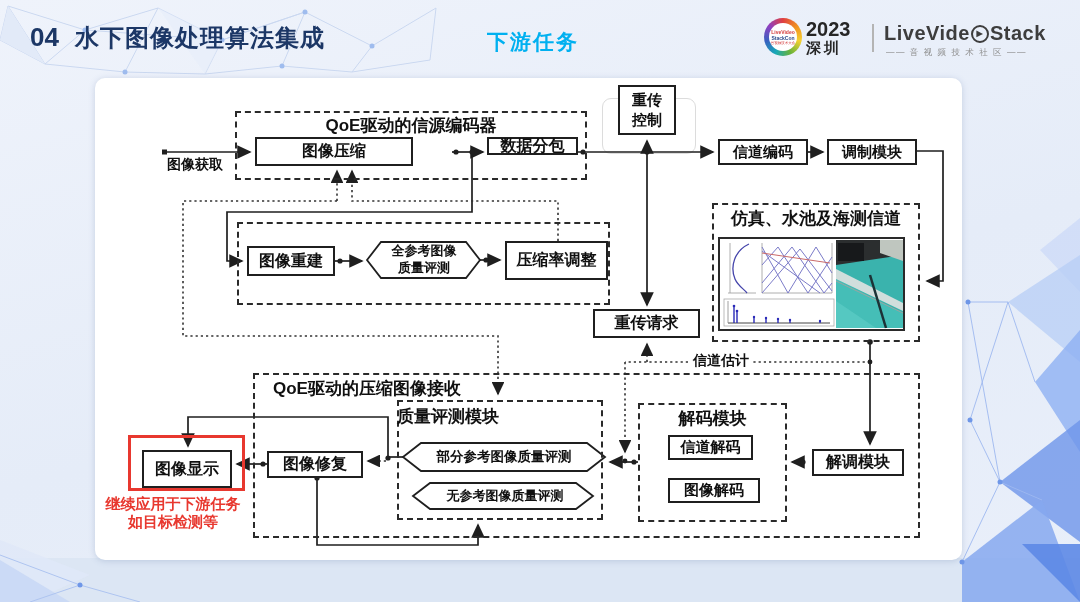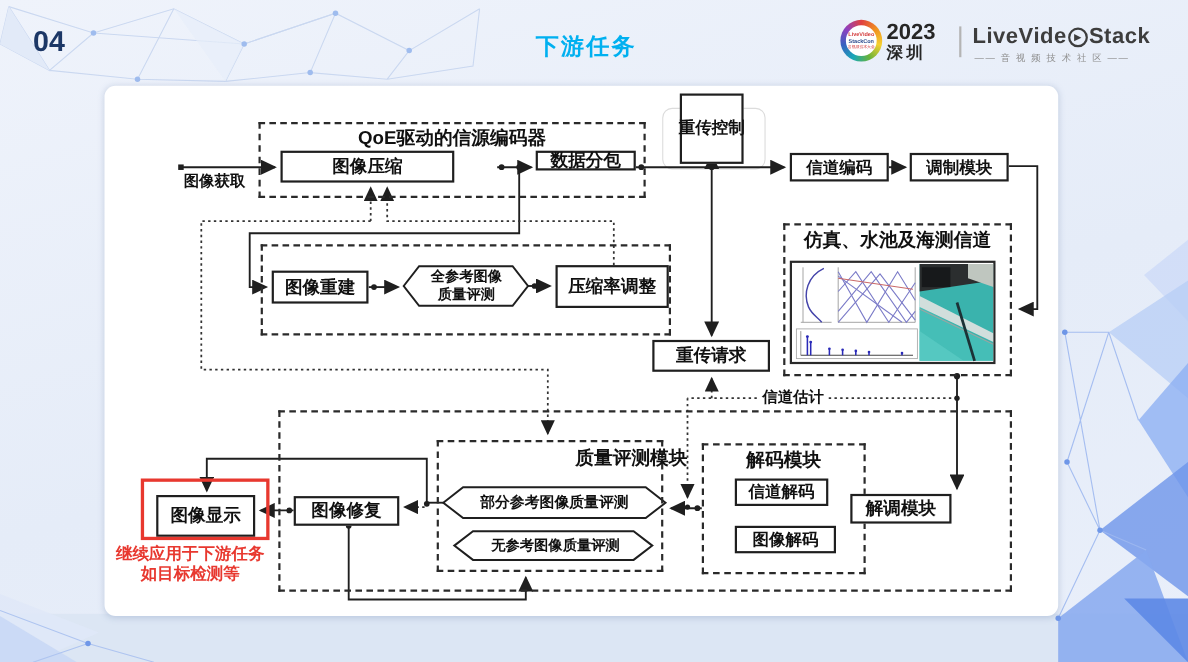--- a/index.html
+++ b/index.html
@@ -92,20 +92,21 @@
     <g>
       <polygon points="0,540 90,575 30,602 0,602" fill="#dfe8f8" opacity="0.85"></polygon>
       <polygon points="0,560 70,602 0,602" fill="#c9d8f5" opacity="0.9"></polygon>
       <path d="M0 555 L80 585 L140 602 M80 585 L30 602" stroke="#aec4f0" stroke-width="1" fill="none"></path>
       <circle cx="80" cy="585" r="2.5" fill="#6f97e8"></circle>
     </g>
   </svg>
 
   <div class="title-row">
     <span class="hnum">04</span>
+    <span class="htitle">水下图像处理算法集成</span>
   </div>
   <div class="htag">下游任务</div>
 
   <div class="ring">
     <div class="ring-inner">
       <span class="rl1">LiveVideo</span>
       <span class="rl2">StackCon</span>
       <span class="rl3">音视频技术大会</span>
     </div>
   </div>
@@ -187,41 +188,42 @@
 
   <div class="dashed" style="left:235px;top:111px;width:352px;height:69px;"></div>
   <div class="dtitle" style="left:235px;top:114px;width:352px;text-align:center;font-size:17px;">QoE驱动的信源编码器</div>
 
   <div class="dashed" style="left:237px;top:222px;width:373px;height:83px;"></div>
 
   <div class="dashed" style="left:712px;top:203px;width:208px;height:139px;"></div>
   <div class="dtitle" style="left:712px;top:207px;width:208px;text-align:center;font-size:17px;">仿真、水池及海测信道</div>
 
   <div class="dashed" style="left:253px;top:373px;width:667px;height:165px;"></div>
+  <div class="dtitle" style="left:273px;top:377px;font-size:17px;">QoE驱动的压缩图像接收</div>
 
   <div class="dashed" style="left:397px;top:400px;width:206px;height:120px;"></div>
-  <div class="dtitle" style="left:419px;top:405px;width:206px;text-align:right;font-size:17px;">质量评测模块</div>
+  <div class="dtitle" style="left:397px;top:405px;width:206px;text-align:left;font-size:17px;">质量评测模块</div>
 
   <div class="dashed" style="left:638px;top:403px;width:149px;height:119px;"></div>
   <div class="dtitle" style="left:638px;top:407px;width:149px;text-align:center;font-size:17px;">解码模块</div>
 
   <div class="box" style="left:255px;top:137px;width:158px;height:29px;font-size:16px;">图像压缩</div>
   <div class="box" style="left:487px;top:137px;width:91px;height:18px;font-size:16px;">数据分包</div>
-  <div class="box" style="left:618px;top:85px;width:58px;height:64px;font-size:15px;flex-direction:row;line-height:1.35;text-align:center;">
+  <div class="box" style="left:618px;top:85px;width:58px;height:50px;font-size:15px;flex-direction:column;line-height:1.35;text-align:center;">
     <span>重传</span>
     <span>控制</span>
   </div>
   <div class="box" style="left:718px;top:139px;width:90px;height:26px;font-size:15px;">信道编码</div>
   <div class="box" style="left:827px;top:139px;width:90px;height:26px;font-size:15px;">调制模块</div>
   <div class="box" style="left:247px;top:246px;width:88px;height:30px;font-size:16px;">图像重建</div>
   <div class="box" style="left:593px;top:309px;width:107px;height:29px;font-size:16px;">重传请求</div>
   <div class="box" style="left:505px;top:241px;width:103px;height:39px;font-size:16px;">压缩率调整</div>
   <div class="box" style="left:668px;top:435px;width:85px;height:25px;font-size:15px;">信道解码</div>
   <div class="box" style="left:668px;top:478px;width:92px;height:25px;font-size:15px;">图像解码</div>
-  <div class="box" style="left:773px;top:449px;width:92px;height:27px;font-size:16px;">解调模块</div>
+  <div class="box" style="left:812px;top:449px;width:92px;height:27px;font-size:16px;">解调模块</div>
   <div class="box" style="left:267px;top:451px;width:96px;height:27px;font-size:16px;">图像修复</div>
   <div class="box" style="left:142px;top:450px;width:90px;height:38px;font-size:16px;">图像显示</div>
   <div class="redbox" style="left:128px;top:435px;width:111px;height:50px;"></div>
 
   <div class="hextxt" style="left:372px;top:243px;width:104px;height:33px;font-size:13px;">
     <span>全参考图像</span>
     <span>质量评测</span>
   </div>
   <div class="hextxt" style="left:415px;top:447px;width:178px;height:20px;font-size:13.5px;">
     <span>部分参考图像质量评测</span>

